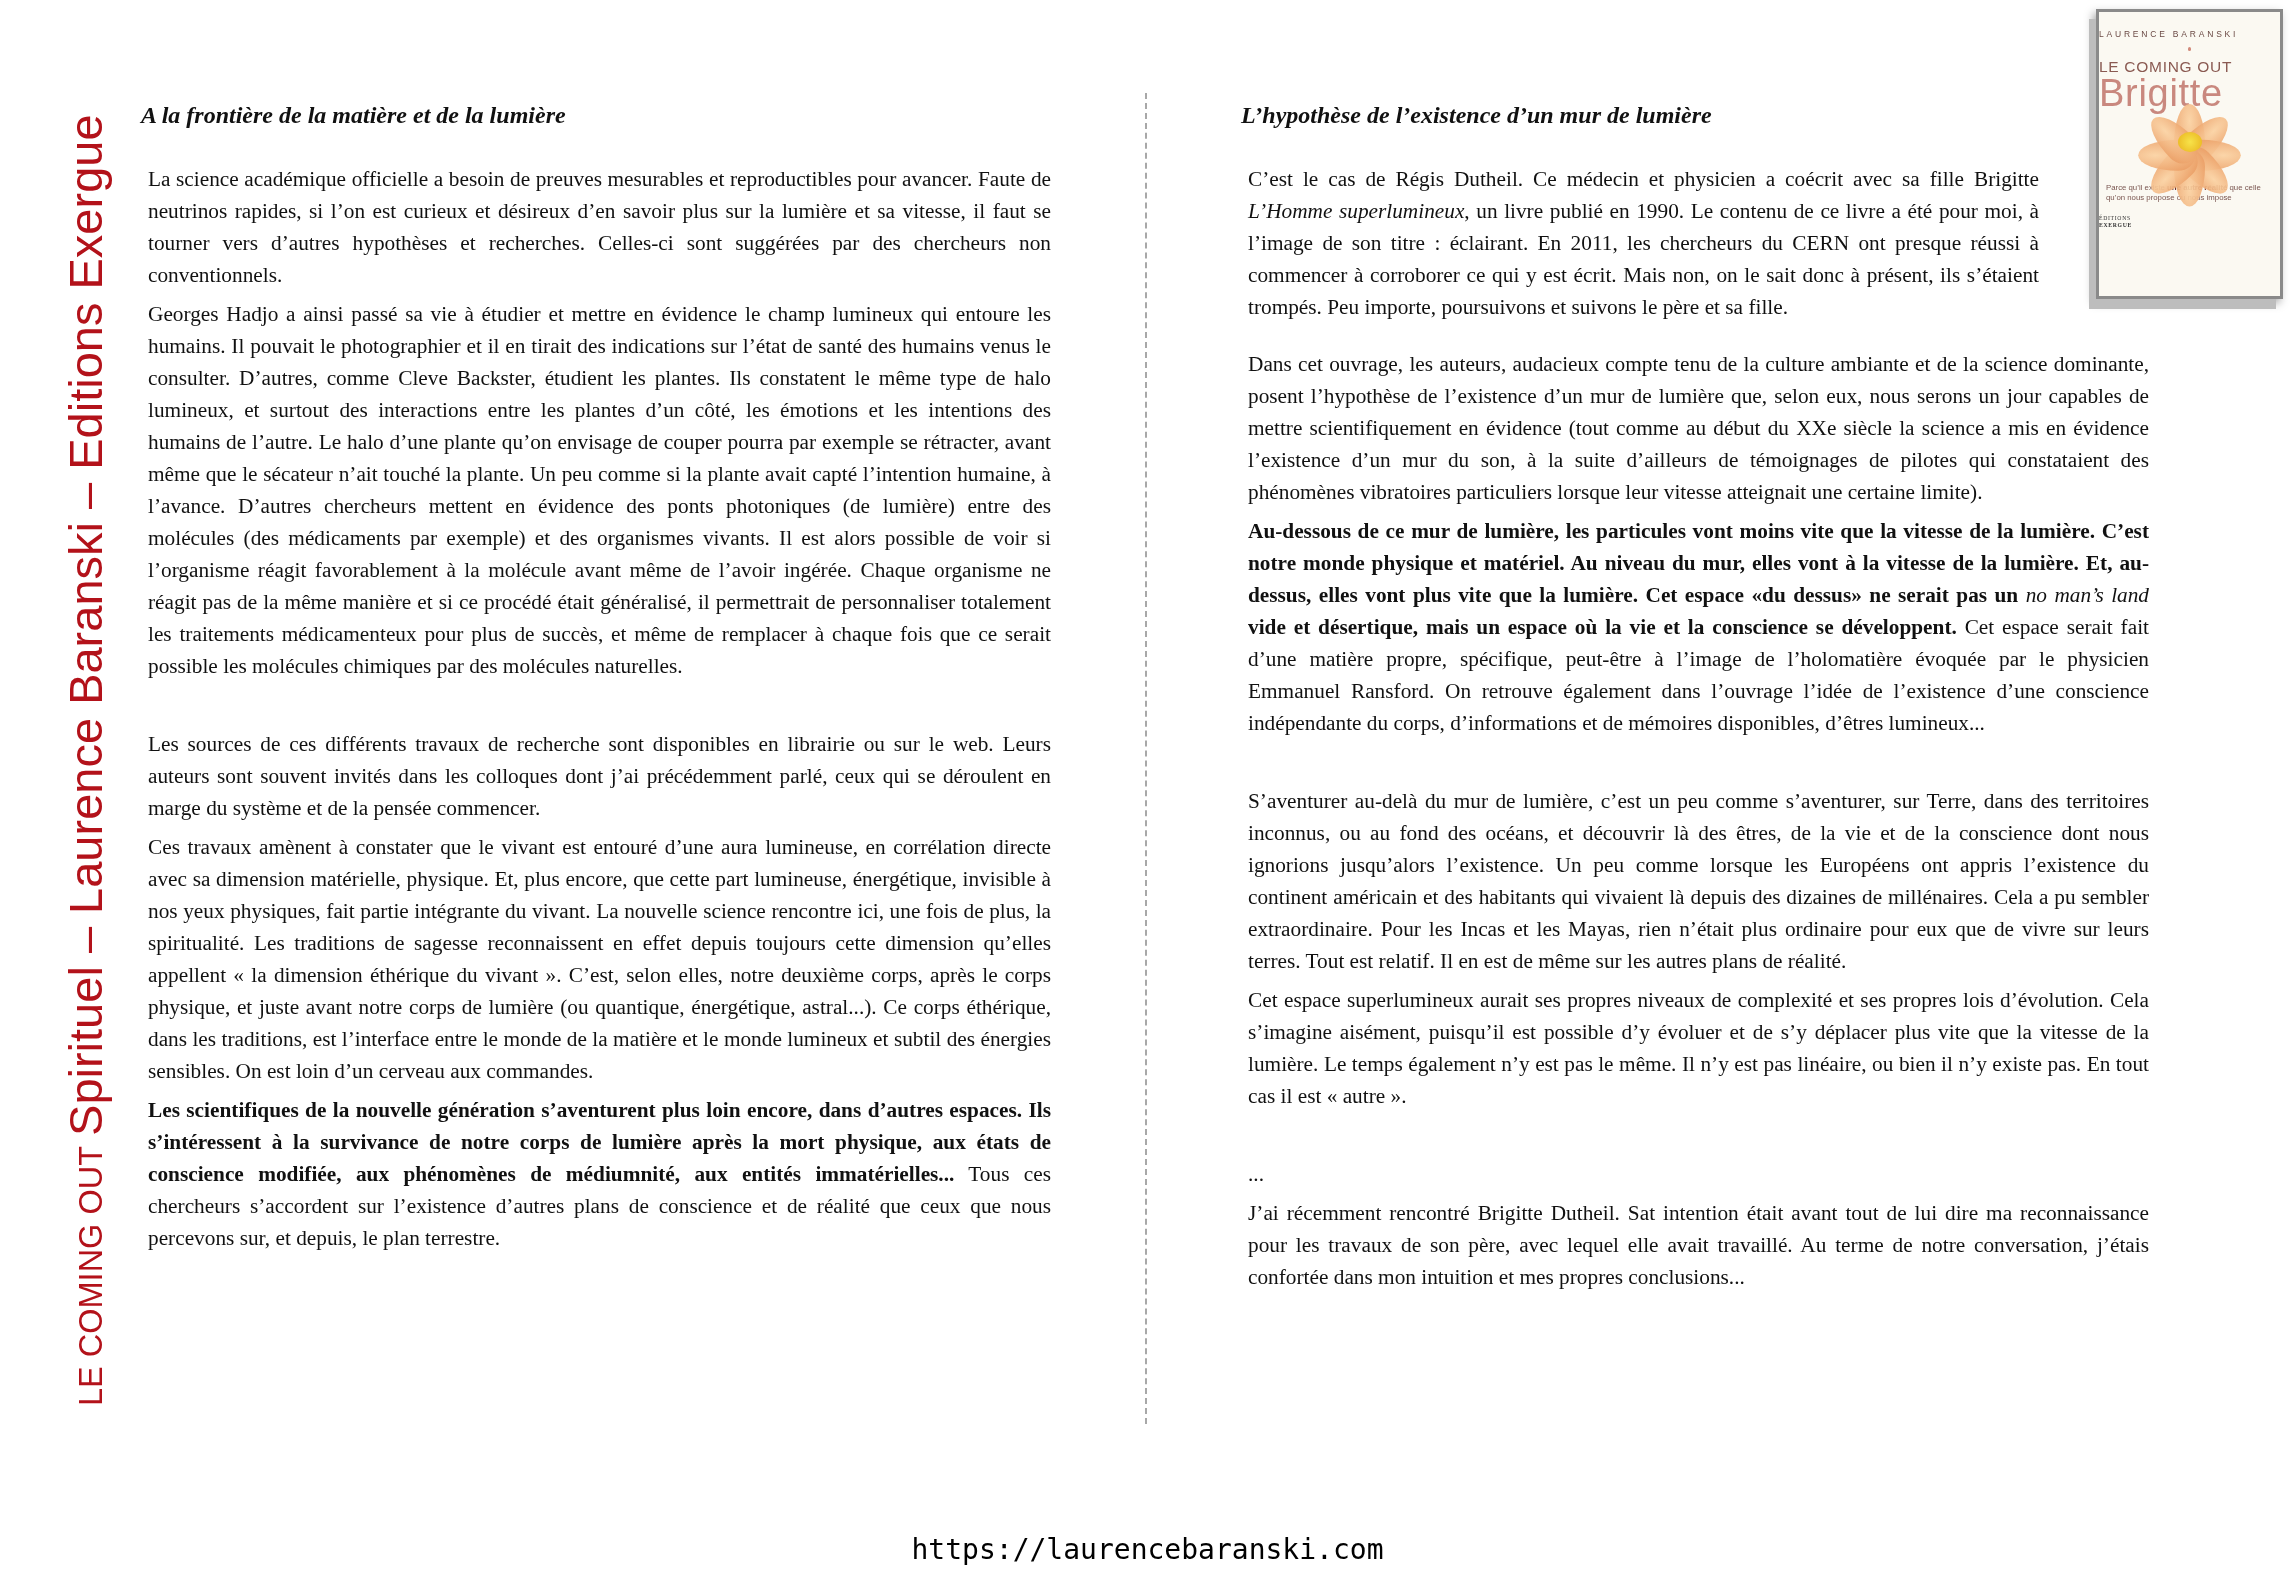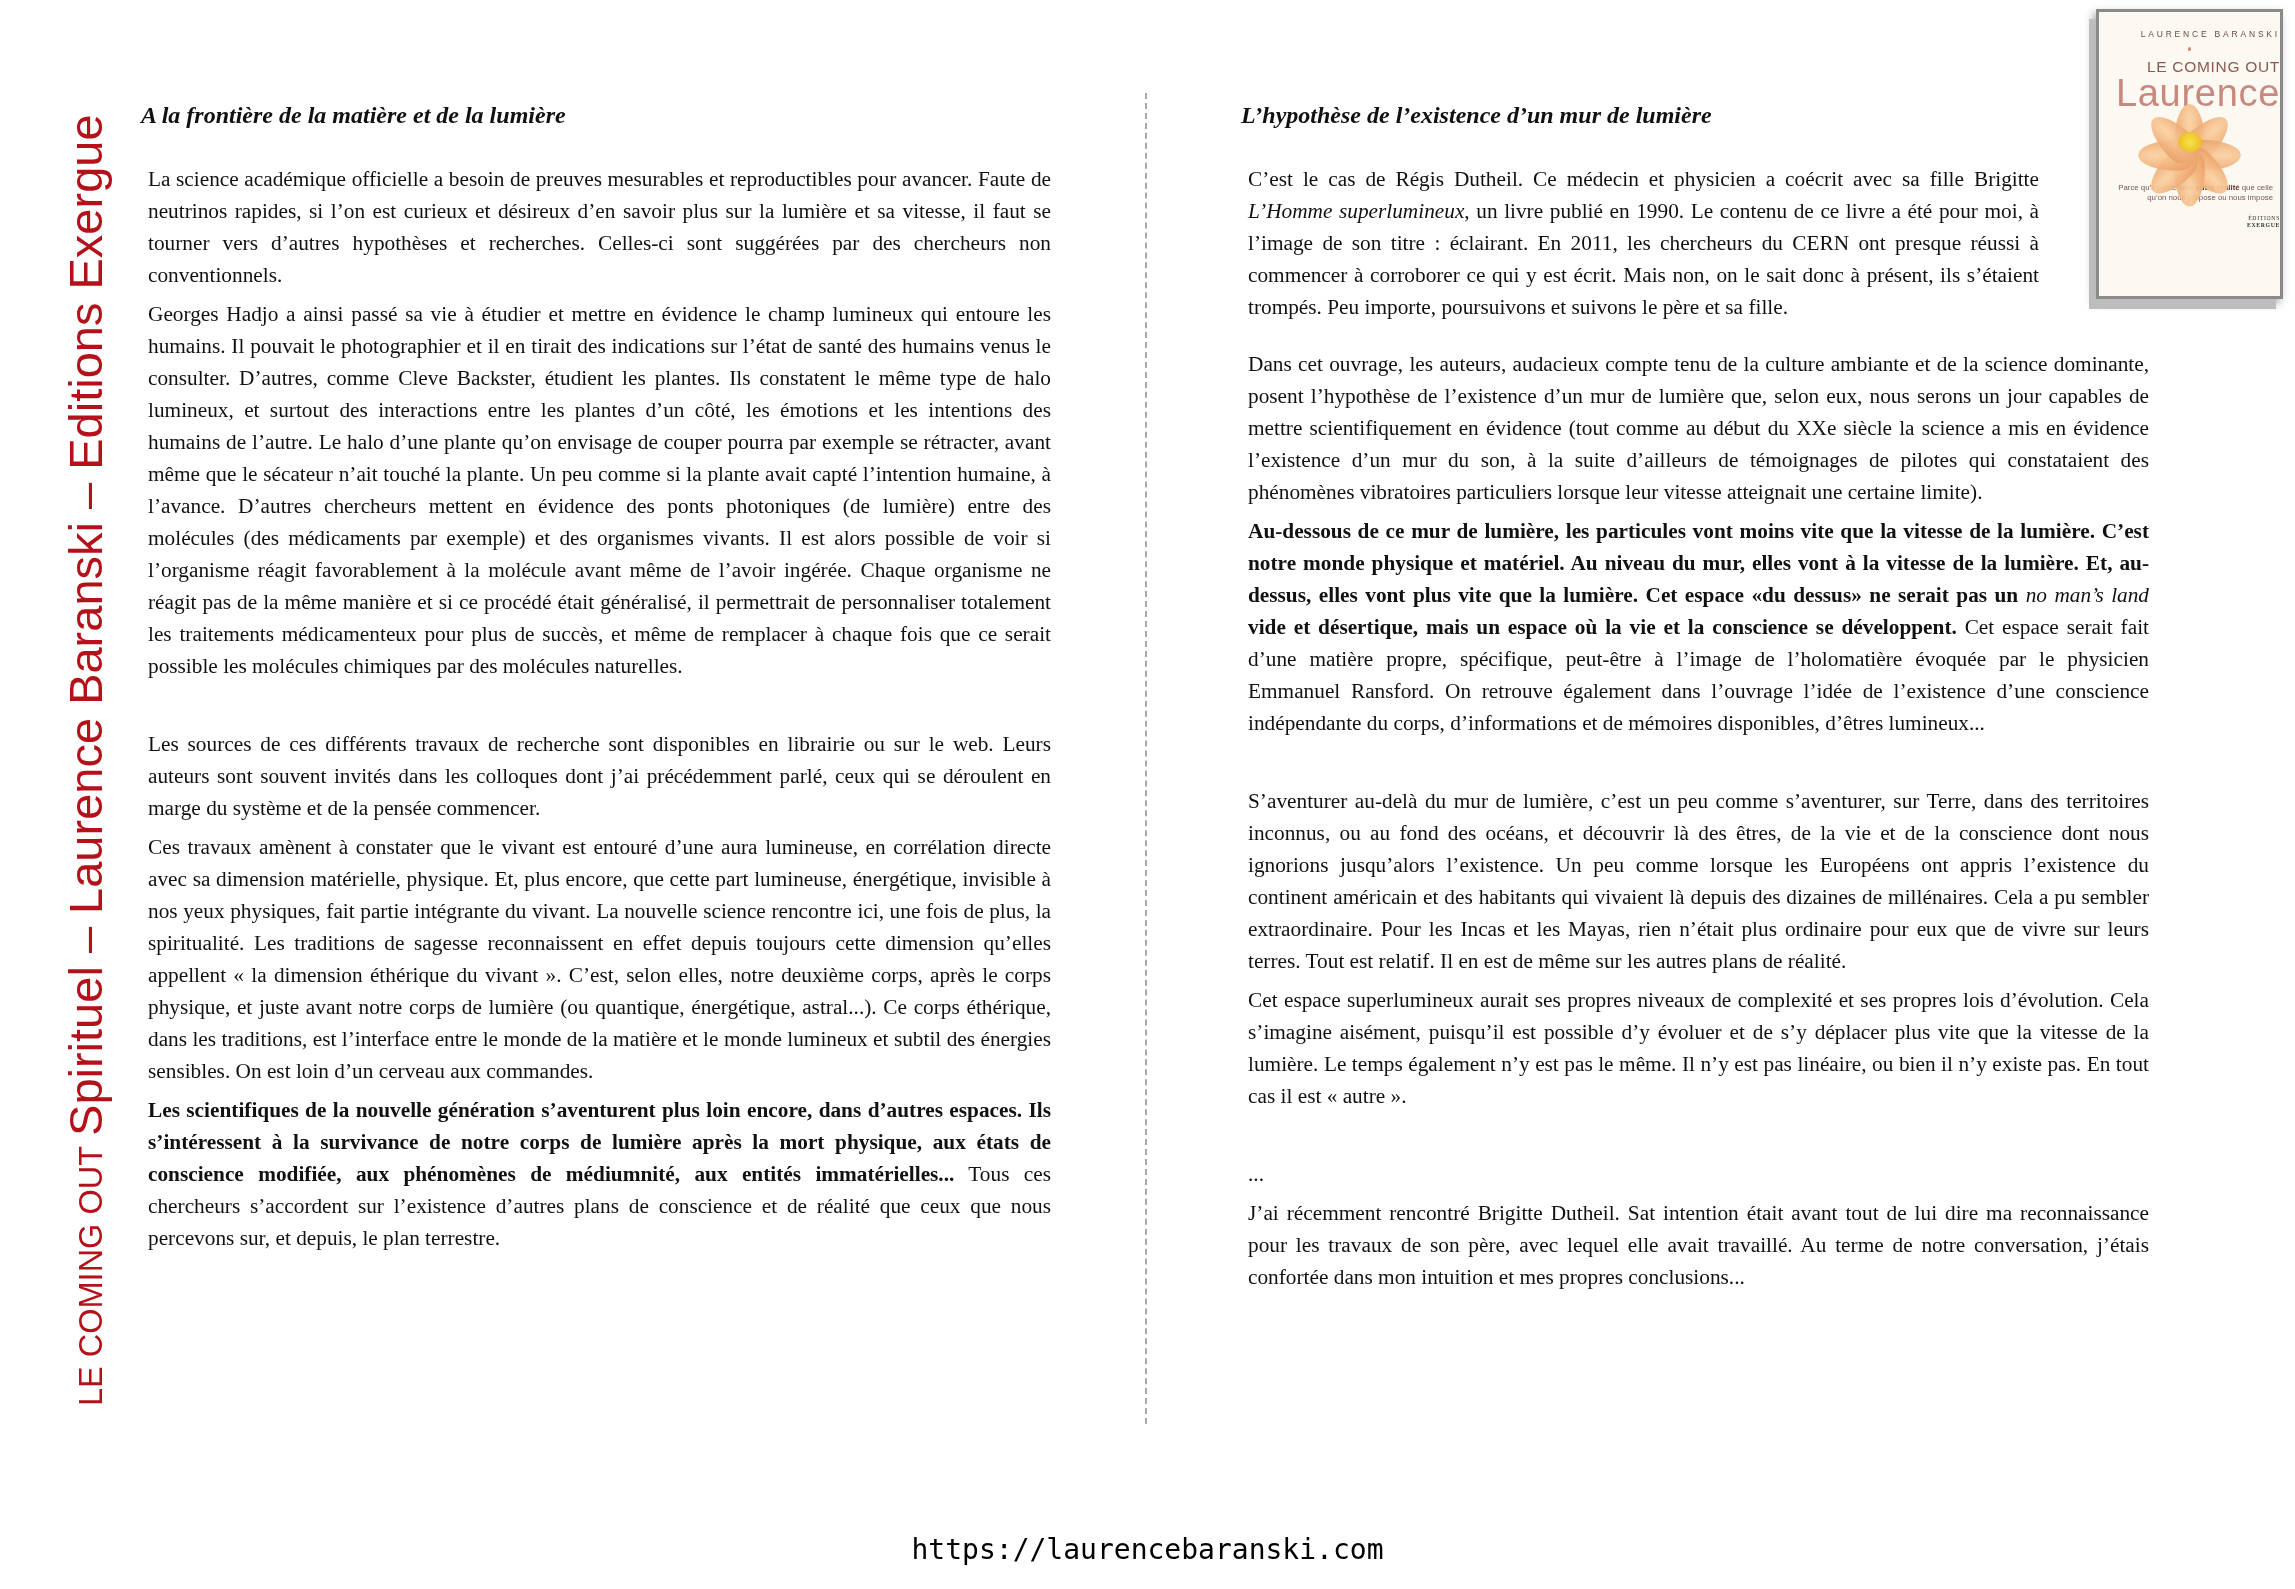--- a/index.html
+++ b/index.html
@@ -89,21 +89,21 @@
   .book {
     position: absolute;
     left: 2096px;
     top: 8.5px;
     width: 187px;
     height: 290px;
     background: #fbf9f2;
     border: 3.5px solid #8a8a8a;
     box-shadow: -7px 10px 0 #bdbdbd, -2.8px 4.2px 8.5px rgba(0,0,0,0.35);
     box-sizing: border-box;
-    text-align: right;
+    text-align: left;
     overflow: hidden;
   }
   .book .author {
     margin-top: 17px;
     font-size: 8.5px;
     letter-spacing: 2.8px;
     color: #6b4a45;
   }
   .book .dot {
     width: 3.5px; height: 3.5px; border-radius: 50%;
@@ -204,21 +204,21 @@
   <p>Cet espace superlumineux aurait ses propres niveaux de complexité et ses propres lois d’évolution. Cela s’imagine aisément, puisqu’il est possible d’y évoluer et de s’y déplacer plus vite que la vitesse de la lumière. Le temps également n’y est pas le même. Il n’y est pas linéaire, ou bien il n’y existe pas. En tout cas il est « autre ».</p>
   <div class="gap"></div>
   <p>...</p>
   <p>J’ai récemment rencontré Brigitte Dutheil. Sat intention était avant tout de lui dire ma reconnaissance pour les travaux de son père, avec lequel elle avait travaillé. Au terme de notre conversation, j’étais confortée dans mon intuition et mes propres conclusions...</p>
 </div>
 
 <div class="book">
   <div class="author">LAURENCE BARANSKI</div>
   <div class="dot"></div>
   <div class="t1">LE COMING OUT</div>
-  <div class="t2">Laurence</div>
+  <div class="t2">Brigitte</div>
   <div class="flower">
     <div class="pet" style="transform:rotate(0deg)"></div>
     <div class="pet" style="transform:rotate(45deg)"></div>
     <div class="pet" style="transform:rotate(90deg)"></div>
     <div class="pet" style="transform:rotate(135deg)"></div>
     <div class="pet" style="transform:rotate(180deg)"></div>
     <div class="pet" style="transform:rotate(225deg)"></div>
     <div class="pet" style="transform:rotate(270deg)"></div>
     <div class="pet" style="transform:rotate(315deg)"></div>
     <div class="core"></div>

